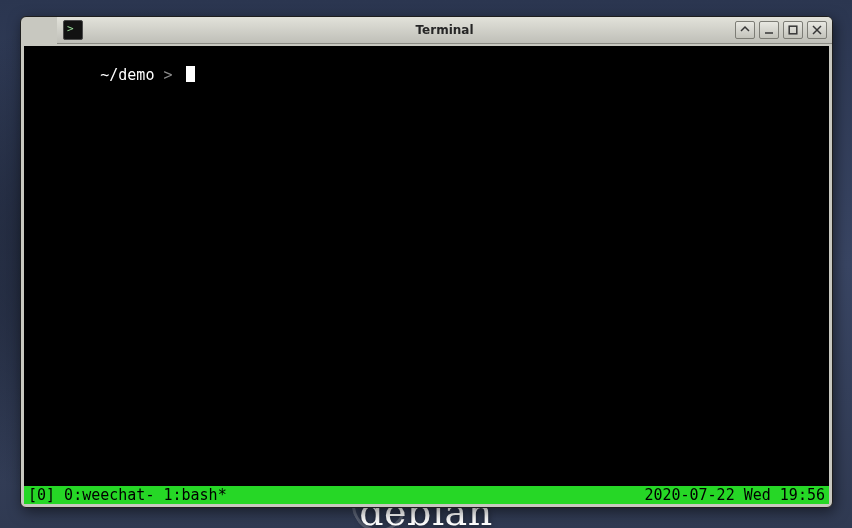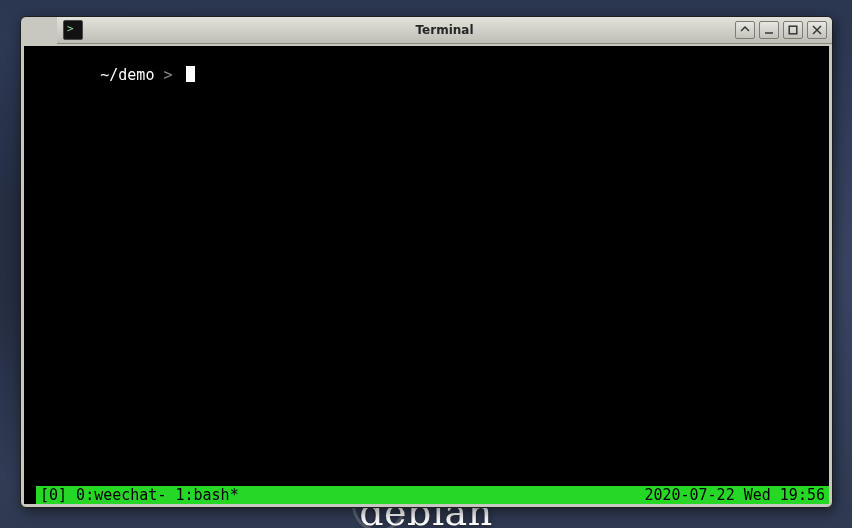--- a/index.html
+++ b/index.html
@@ -151,21 +151,20 @@
     height: 18px;
     line-height: 18px;
     background: #26d726;
     color: #000000;
     padding: 0 4px;
     display: flex;
     justify-content: space-between;
     font-family: "DejaVu Sans Mono", "Liberation Mono", monospace;
     font-size: 15px;
     white-space: pre;
-    margin-left: 12px;
   }
 </style>
 </head>
 <body>
 
 <div class="desktop">
   <div class="debian-swirl"></div>
   <div class="debian-text">debian</div>
 
   <div class="window">

